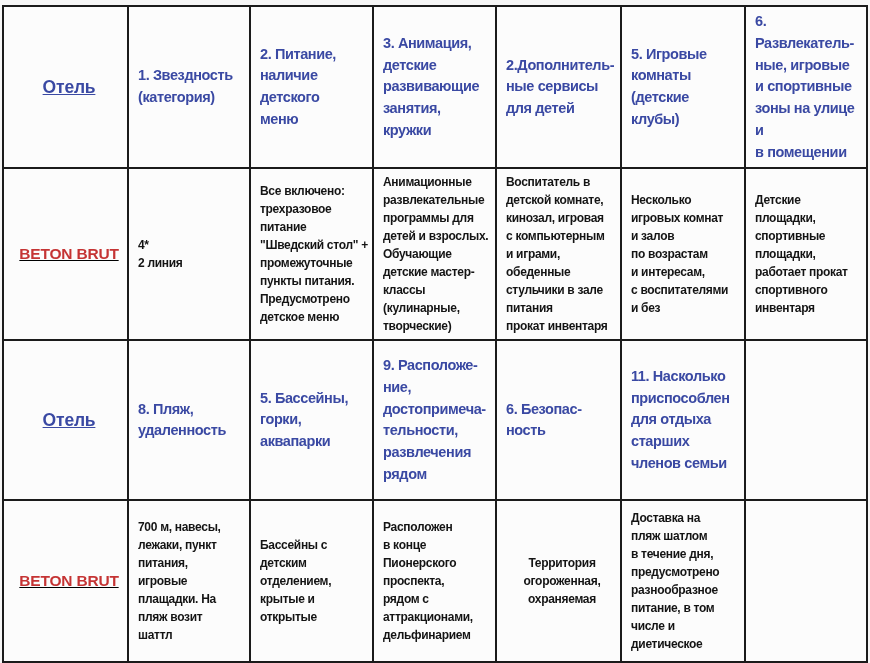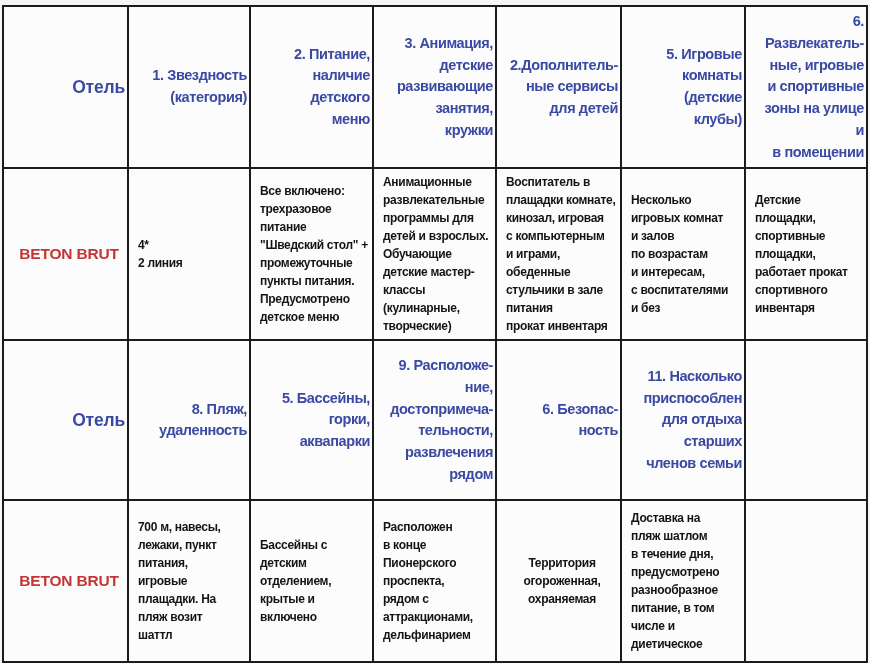--- a/index.html
+++ b/index.html
@@ -34,35 +34,36 @@
   .cellc {
     white-space: pre-line;
     overflow: hidden;
   }
   
   td.hdr .cellc {
     color: var(--header-text, #3a49a3);
     font-size: 14.5px;
     line-height: 1.5;
     letter-spacing: -0.4px;
-    text-align: right;
   }
   
   td.otel {
     text-align: center;
     padding-left: 2px;
   }
   td.otel .cellc {
     font-size: 17.5px;
     letter-spacing: -0.2px;
+    text-decoration: underline;
   }
   
   td.hotel {
     text-align: center;
     padding-left: 2px;
+    text-decoration: underline;
   }
   td.hotel .cellc {
     color: var(--hotel-name, #c53434);
     font-size: 15.5px;
     letter-spacing: -0.2px;
     white-space: pre-line;
   }
   
   td.bdy .cellc {
     color: var(--body-text, #141414);
@@ -154,21 +155,21 @@
 программы для
 детей и взрослых.
 Обучающие
 детские мастер-
 классы
 (кулинарные,
 творческие)</div>
         </td>
     <td class="bdy">
           <div class="cellc">Воспитатель в
-плащадки комнате,
+детской комнате,
 кинозал, игровая
 с компьютерным
 и играми,
 обеденные
 стульчики в зале
 питания
 прокат инвентаря</div>
         </td>
     <td class="bdy">
           <div class="cellc">Несколько
@@ -238,21 +239,21 @@
 игровые
 плащадки. На
 пляж возит
 шаттл</div>
         </td>
     <td class="bdy">
           <div class="cellc">Бассейны с
 детским
 отделением,
 крытые и
-включено</div>
+открытые</div>
         </td>
     <td class="bdy">
           <div class="cellc">Расположен
 в конце
 Пионерского
 проспекта,
 рядом с
 аттракционами,
 дельфинарием</div>
         </td>

